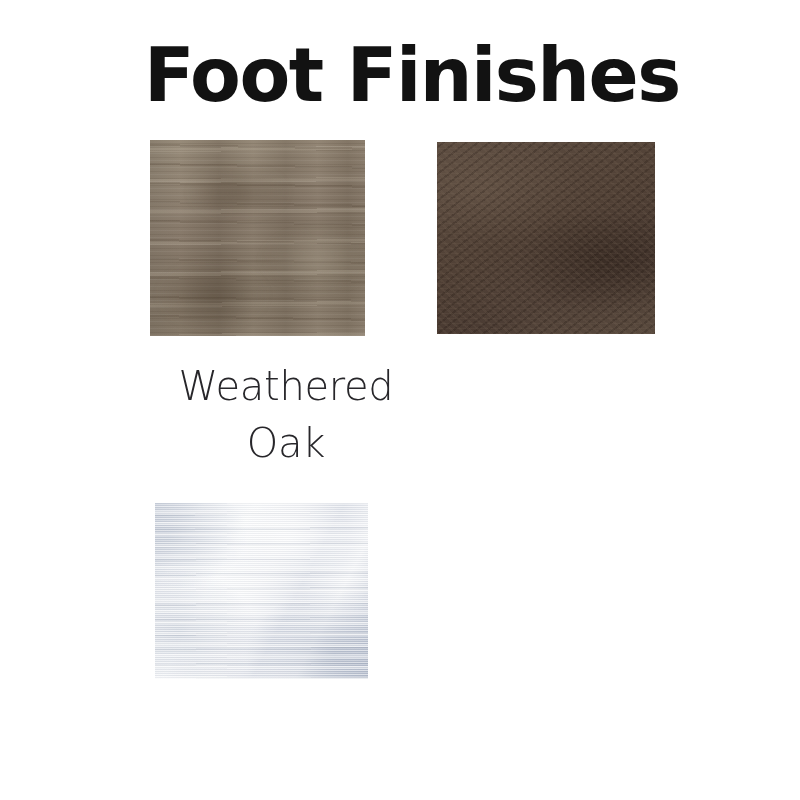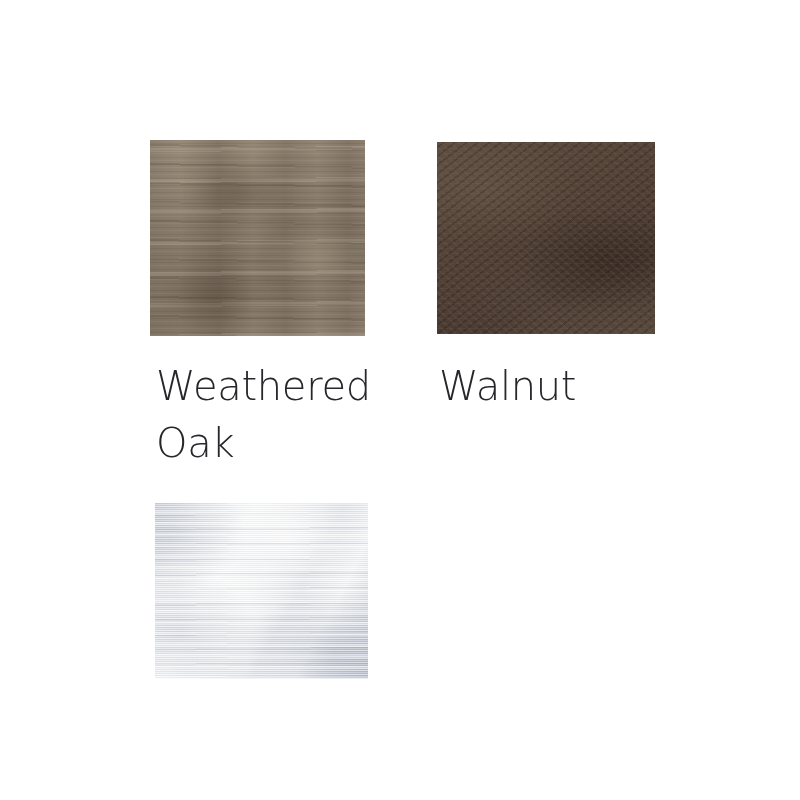--- a/index.html
+++ b/index.html
@@ -207,45 +207,46 @@
     font-size: 40px;
     font-weight: 300;
     letter-spacing: -0.3px;
     color: #27262a;
     line-height: 1.42;
   }
   .label-weathered-oak {
     left: 156px;
     top: 358px;
     width: 260px;
+    text-align: center;
   }
   .label-walnut {
     left: 439px;
     top: 358px;
     width: 250px;
     white-space: nowrap;
   }
   .label-chrome {
     left: 161px;
     top: 714px;
     width: 260px;
     white-space: nowrap;
   }
 </style>
 </head>
 <body>
 
 <div id="page">
 
+  <div class="page-title">Foot Finishes</div>
 
   <div class="swatch swatch-weathered-oak">
     <span class="knot-a"></span>
     <span class="knot-b"></span>
     <span class="knot-c"></span>
   </div>
   <div class="swatch-label label-weathered-oak">Weathered Oak</div>
 
   <div class="swatch swatch-walnut"></div>
-  <div class="swatch-label label-walnut">Walnut</div>
 
   <div class="swatch swatch-chrome"></div>
 
 </div>
 
 </body></html>

